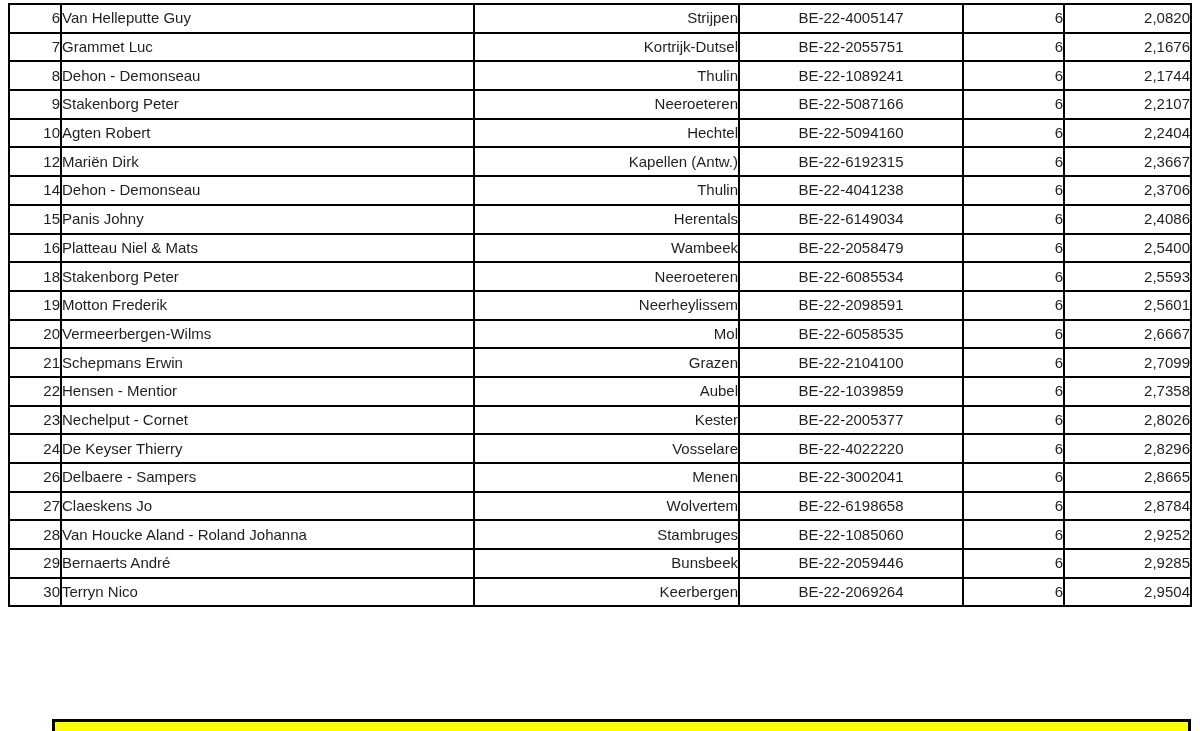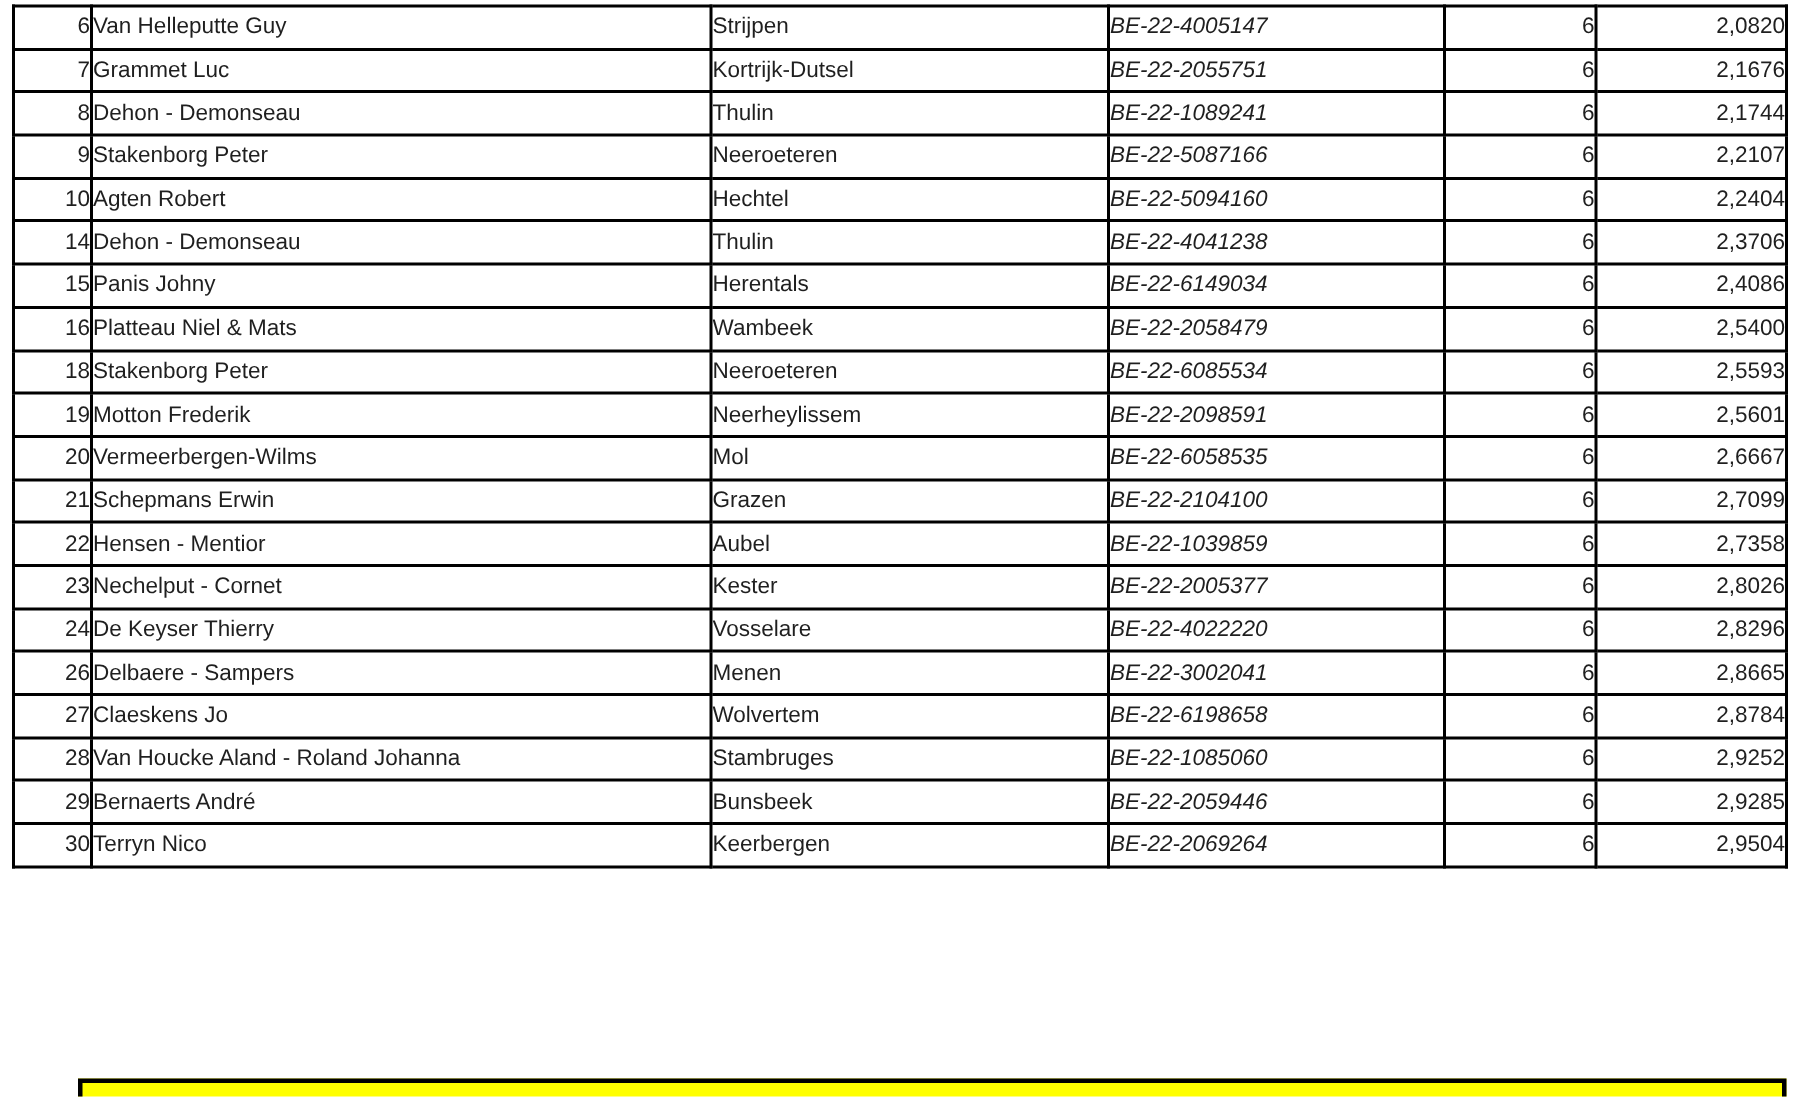--- a/index.html
+++ b/index.html
@@ -33,22 +33,22 @@
     padding: 0;
     font-size: 15px;
     color: #1f1f1f;
     white-space: nowrap;
     overflow: hidden;
     line-height: 26px;
     background: #ffffff;
   }
   td.c-rank  { text-align: right; padding-right: 4px; }
   td.c-name  { text-align: left;  padding-left: 5px; }
-  td.c-place { text-align: left;  padding-left: 5px; }
-  td.c-ring  { text-align: left;  padding-left: 6px; font-style: italic; }
+  td.c-place { text-align: right;  padding-left: 5px; }
+  td.c-ring  { text-align: center;  padding-left: 6px; }
   td.c-count { text-align: right; padding-right: 4px; }
   td.c-coef  { text-align: right; padding-right: 4px; }
   .highlight-strip {
     position: absolute;
     left: 52px;
     top: 719px;
     width: 1139px;
     height: 30px; 
     border: 3px solid #000000;
     box-sizing: border-box;
@@ -104,20 +104,28 @@
   </tr>
           <tr>
     <td class="c-rank">10</td>
     <td class="c-name">Agten Robert</td>
     <td class="c-place">Hechtel</td>
     <td class="c-ring">BE-22-5094160</td>
     <td class="c-count">6</td>
     <td class="c-coef">2,2404</td>
   </tr>
           <tr>
+    <td class="c-rank">12</td>
+    <td class="c-name">Mariën Dirk</td>
+    <td class="c-place">Kapellen (Antw.)</td>
+    <td class="c-ring">BE-22-6192315</td>
+    <td class="c-count">6</td>
+    <td class="c-coef">2,3667</td>
+  </tr>
+          <tr>
     <td class="c-rank">14</td>
     <td class="c-name">Dehon - Demonseau</td>
     <td class="c-place">Thulin</td>
     <td class="c-ring">BE-22-4041238</td>
     <td class="c-count">6</td>
     <td class="c-coef">2,3706</td>
   </tr>
           <tr>
     <td class="c-rank">15</td>
     <td class="c-name">Panis Johny</td>

